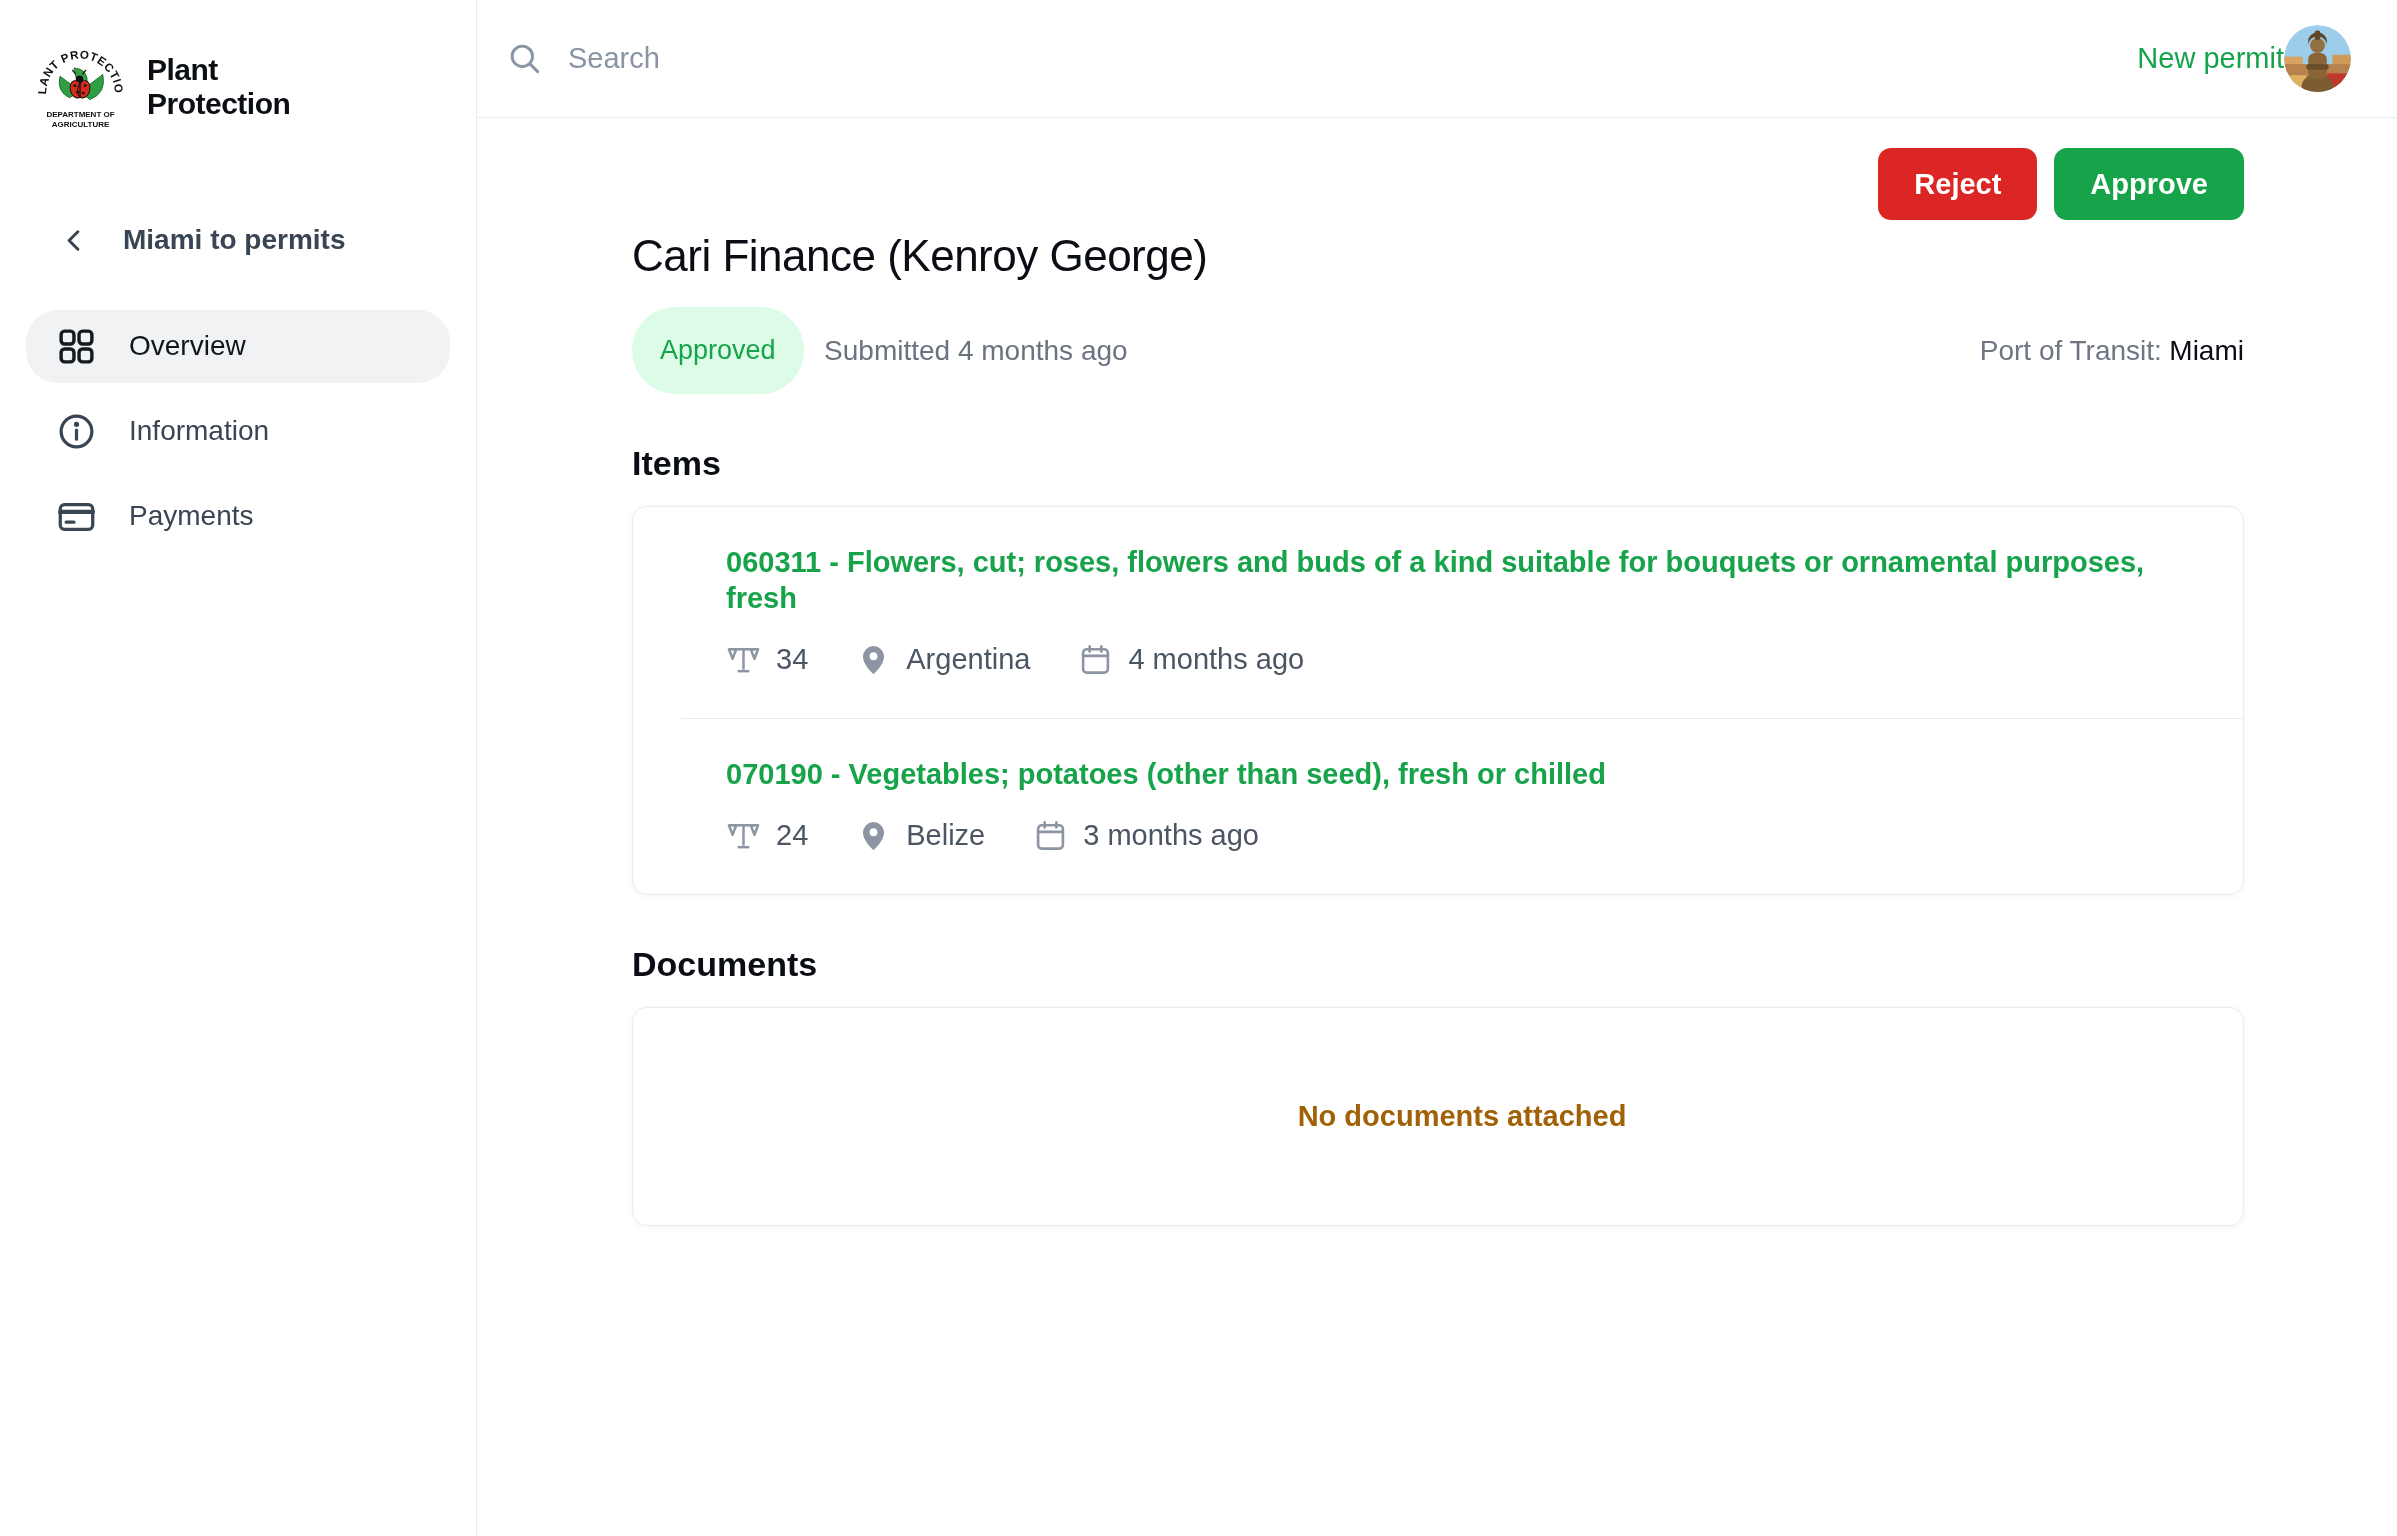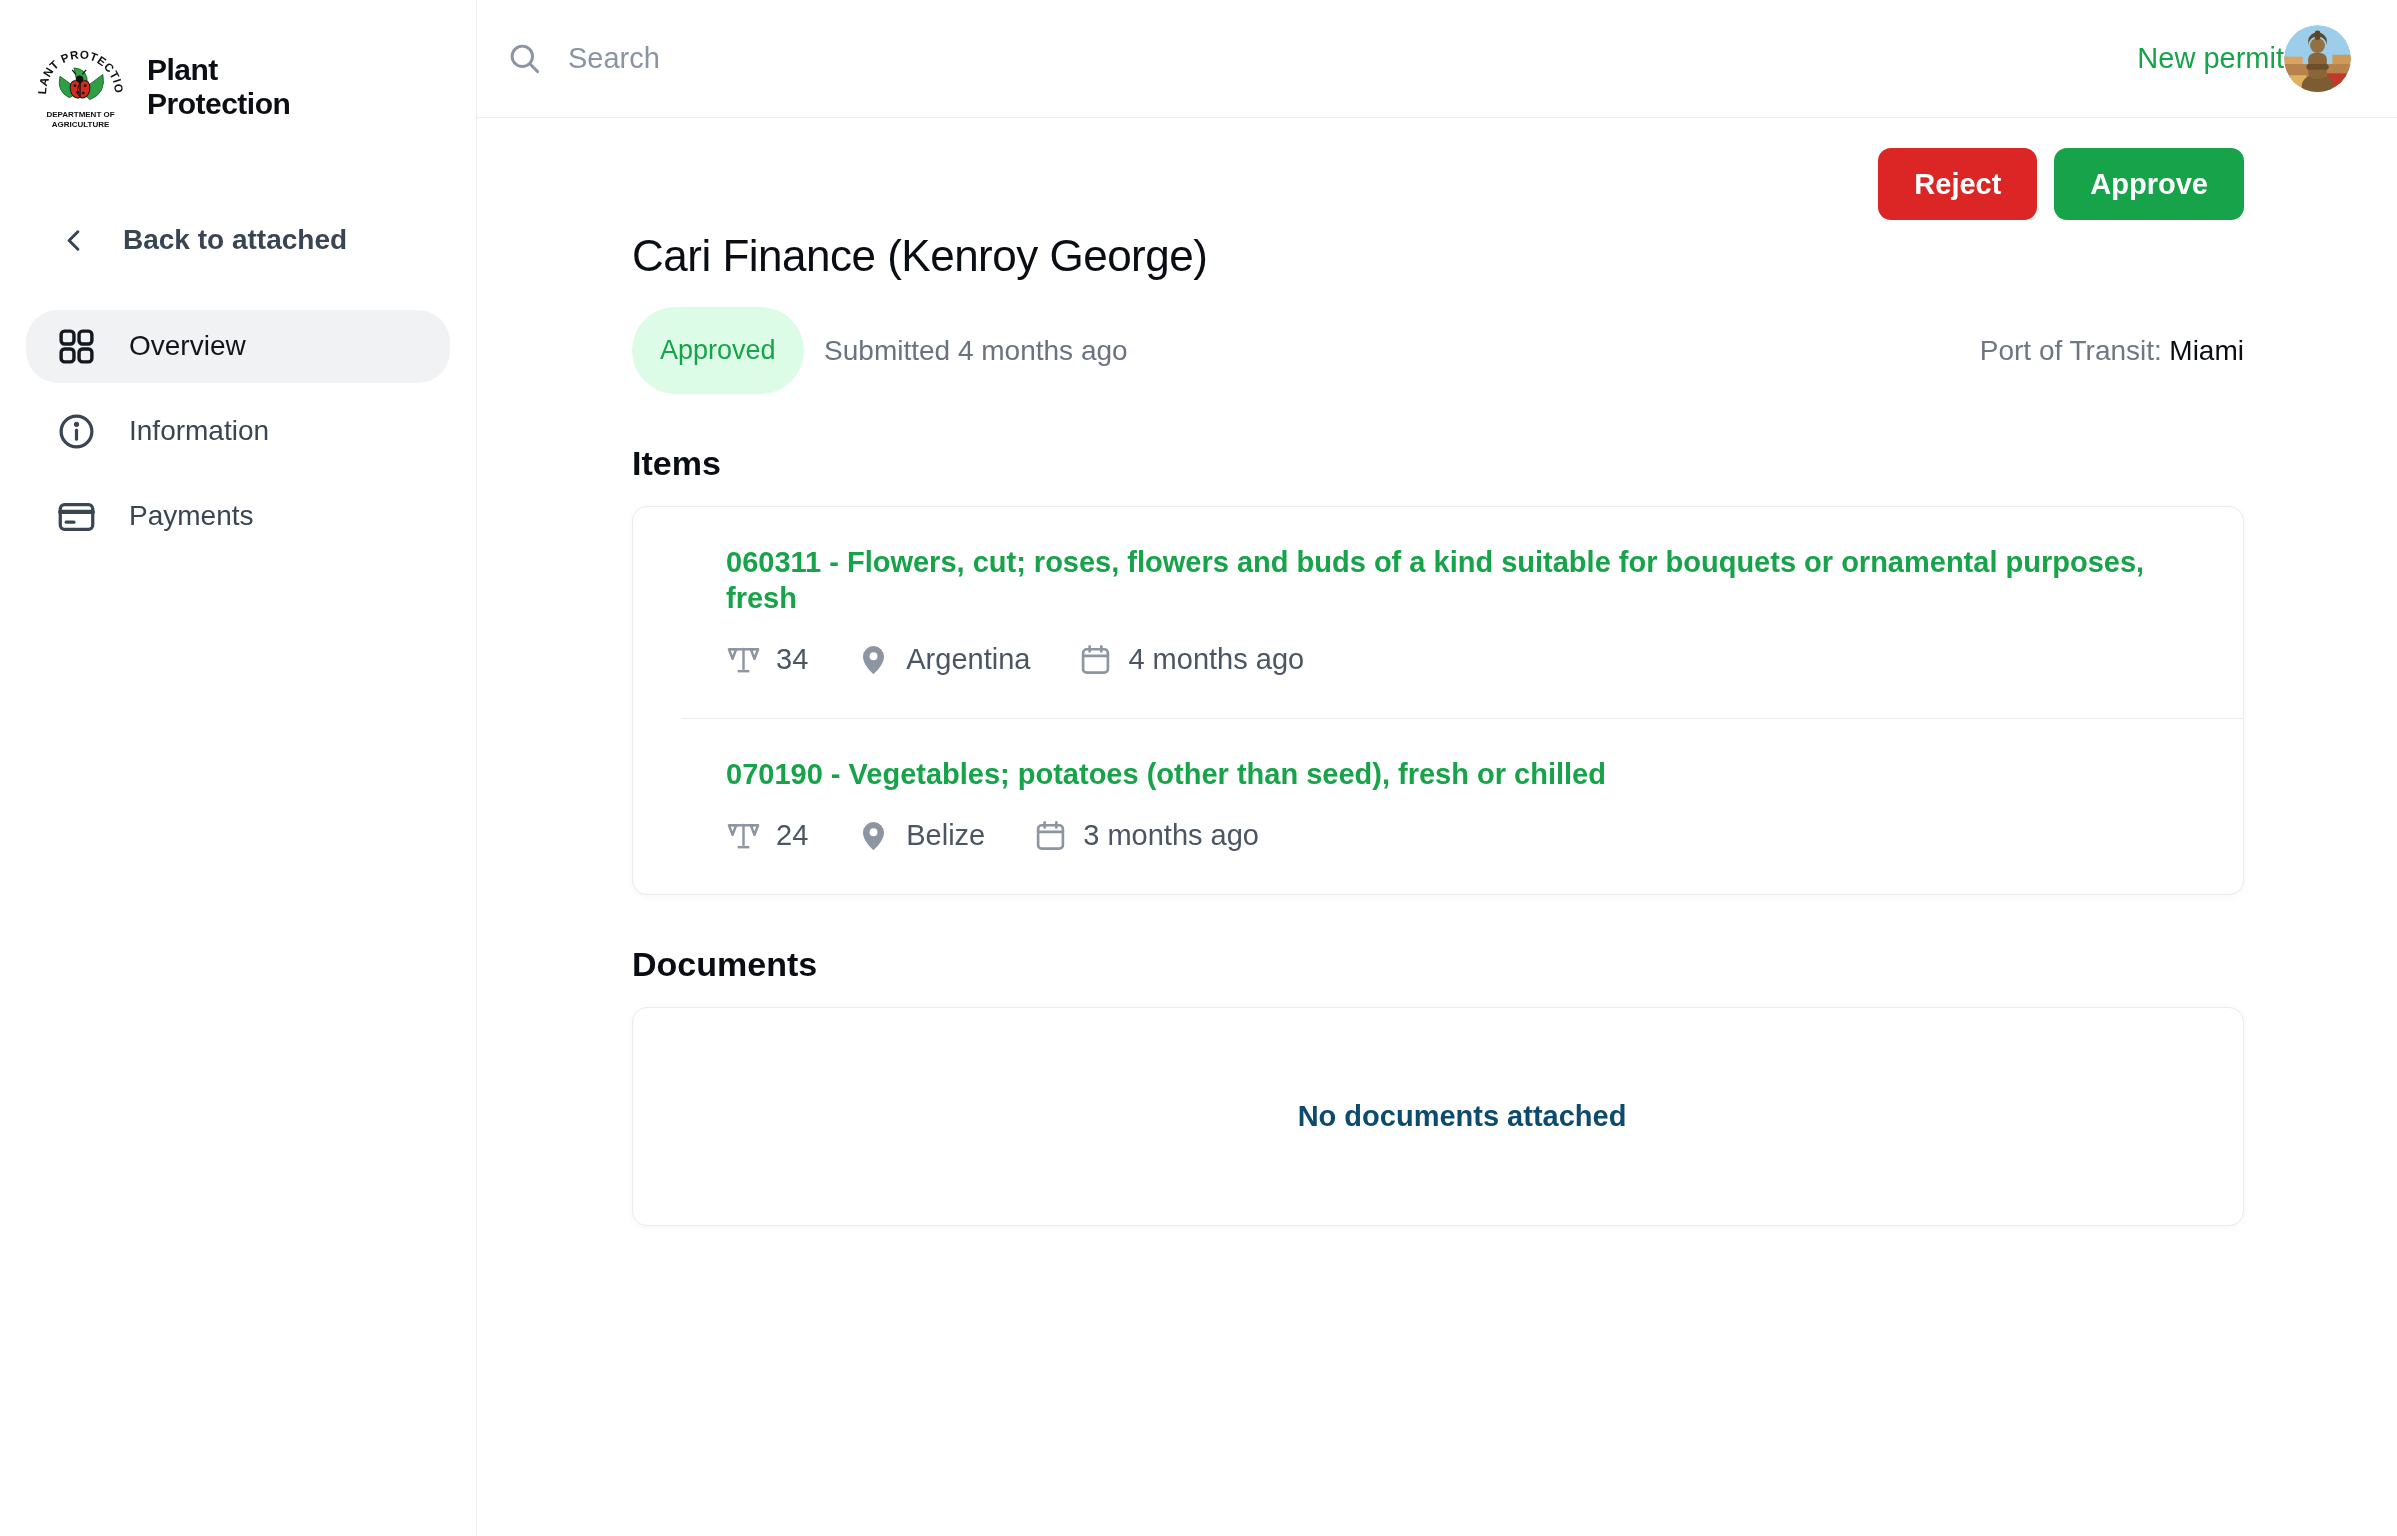--- a/index.html
+++ b/index.html
@@ -93,21 +93,21 @@
   .item-row + .item-row { border-top:1.9px solid #e9ebef; }
   .item-title { color:#16a34a; font-size:29px; font-weight:700; line-height:1.25; }
   .item-meta { display:flex; align-items:center; margin-top:26px; color:#4b5563; font-size:29px; }
   .meta-group { display:flex; align-items:center; gap:15px; }
   .meta-group + .meta-group { margin-left:48px; }
   .meta-group svg { width:35px; height:35px; }
 
   .documents-card {
     height:219px; display:flex; align-items:center; justify-content:center;
   }
-  .empty-text { font-weight:700; font-size:29px; color:#0c4a6e; }
+  .empty-text { font-weight:700; font-size:29px; color:#a16207; }
 
   .icon-gray { color:#8d95a2; }
   .icon-dark { color:#3a4554; }
   .icon-black { color:#15191f; }
 </style>
 </head>
 <body>
 
 <aside class="sidebar">
   <div class="logo-row">
@@ -140,21 +140,21 @@
     <div class="logo-title">
       <div>Plant</div>
       <div>Protection</div>
     </div>
   </div>
 
   <div class="back-row">
     <svg viewBox="0 0 24 24" fill="none" stroke="#3a4554" stroke-width="2.1" stroke-linecap="round" stroke-linejoin="round">
       <path d="M15 18l-6-6 6-6"></path>
     </svg>
-    <span>Back to attached</span>
+    <span>Miami to permits</span>
   </div>
 
   <nav>
     <div class="nav-item active">
       <svg class="icon-black" viewBox="0 0 24 24" fill="none" stroke="currentColor" stroke-width="2">
         <rect x="3" y="3" width="7.5" height="7.5" rx="2"></rect>
         <rect x="13.5" y="3" width="7.5" height="7.5" rx="2"></rect>
         <rect x="3" y="13.5" width="7.5" height="7.5" rx="2"></rect>
         <rect x="13.5" y="13.5" width="7.5" height="7.5" rx="2"></rect>
       </svg>

